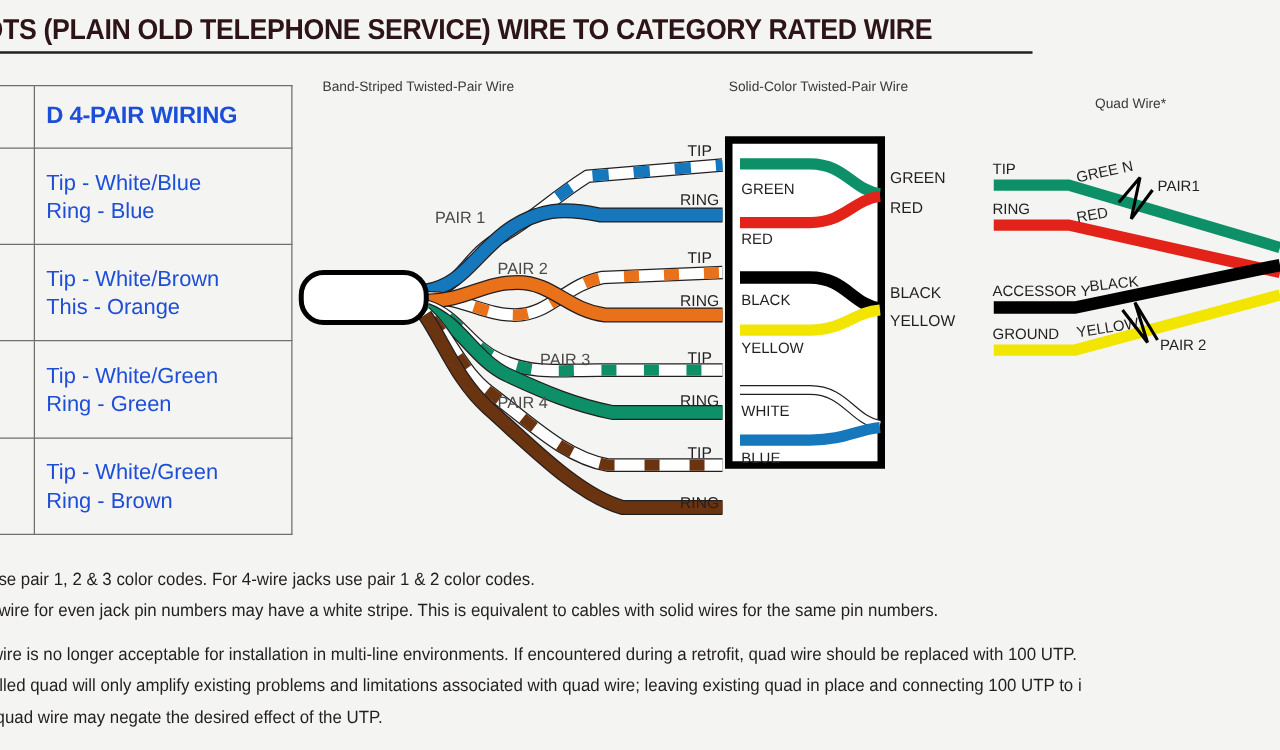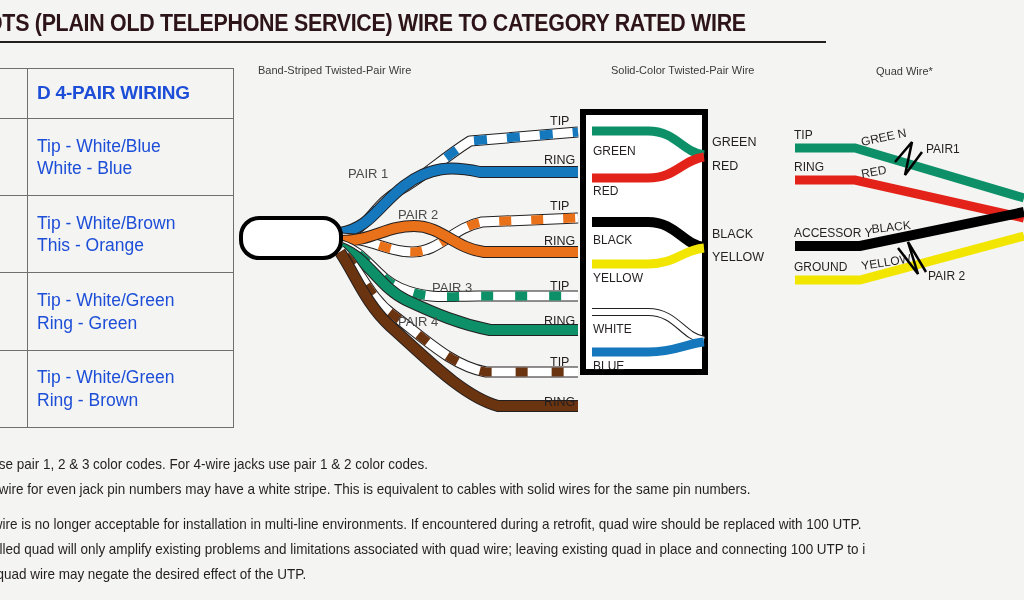--- a/index.html
+++ b/index.html
@@ -42,22 +42,22 @@
   .col-narrow{width:80px;}
   .cell-pair{font-size:17.5px;margin-top:27px;}
   .cell-pair span{display:block;white-space:nowrap;}
 
   
   .colhead{
     position:absolute;font-size:11px;color:#3a3a3a;line-height:1.45;
     white-space:nowrap;
   }
   #ch-band{left:258px;top:63px;}
-  #ch-solid{left:583px;top:63px;margin-left:28px;}
-  #ch-quad{left:876px;top:64px;}
+  #ch-solid{left:583px;top:63px;}
+  #ch-quad{left:876px;top:76px;}
 
   
   #diagram{position:absolute;left:0;top:0;width:1024px;height:600px;}
   .wlabel{
     font-family:"Liberation Sans","DejaVu Sans",sans-serif;
     font-size:12.5px;fill:#231f20;
   }
   .wlabel-sm{
     font-family:"Liberation Sans","DejaVu Sans",sans-serif;
     font-size:12px;fill:#231f20;
@@ -91,21 +91,21 @@
     <table class="tbl">
       <tbody>
           <tr>
         <td class="hdr col-narrow"></td>
         <td class="hdr">D 4-PAIR WIRING</td>
       </tr>
       <tr>
         <td class="col-narrow"></td>
         <td class="cell-pair">
           <span>Tip - White/Blue</span>
-          <span>White - Blue</span>
+          <span>Ring - Blue</span>
         </td>
       </tr>
       <tr>
         <td class="col-narrow"></td>
         <td class="cell-pair">
           <span>Tip - White/Brown</span>
           <span>This - Orange</span>
         </td>
       </tr>
       <tr>

